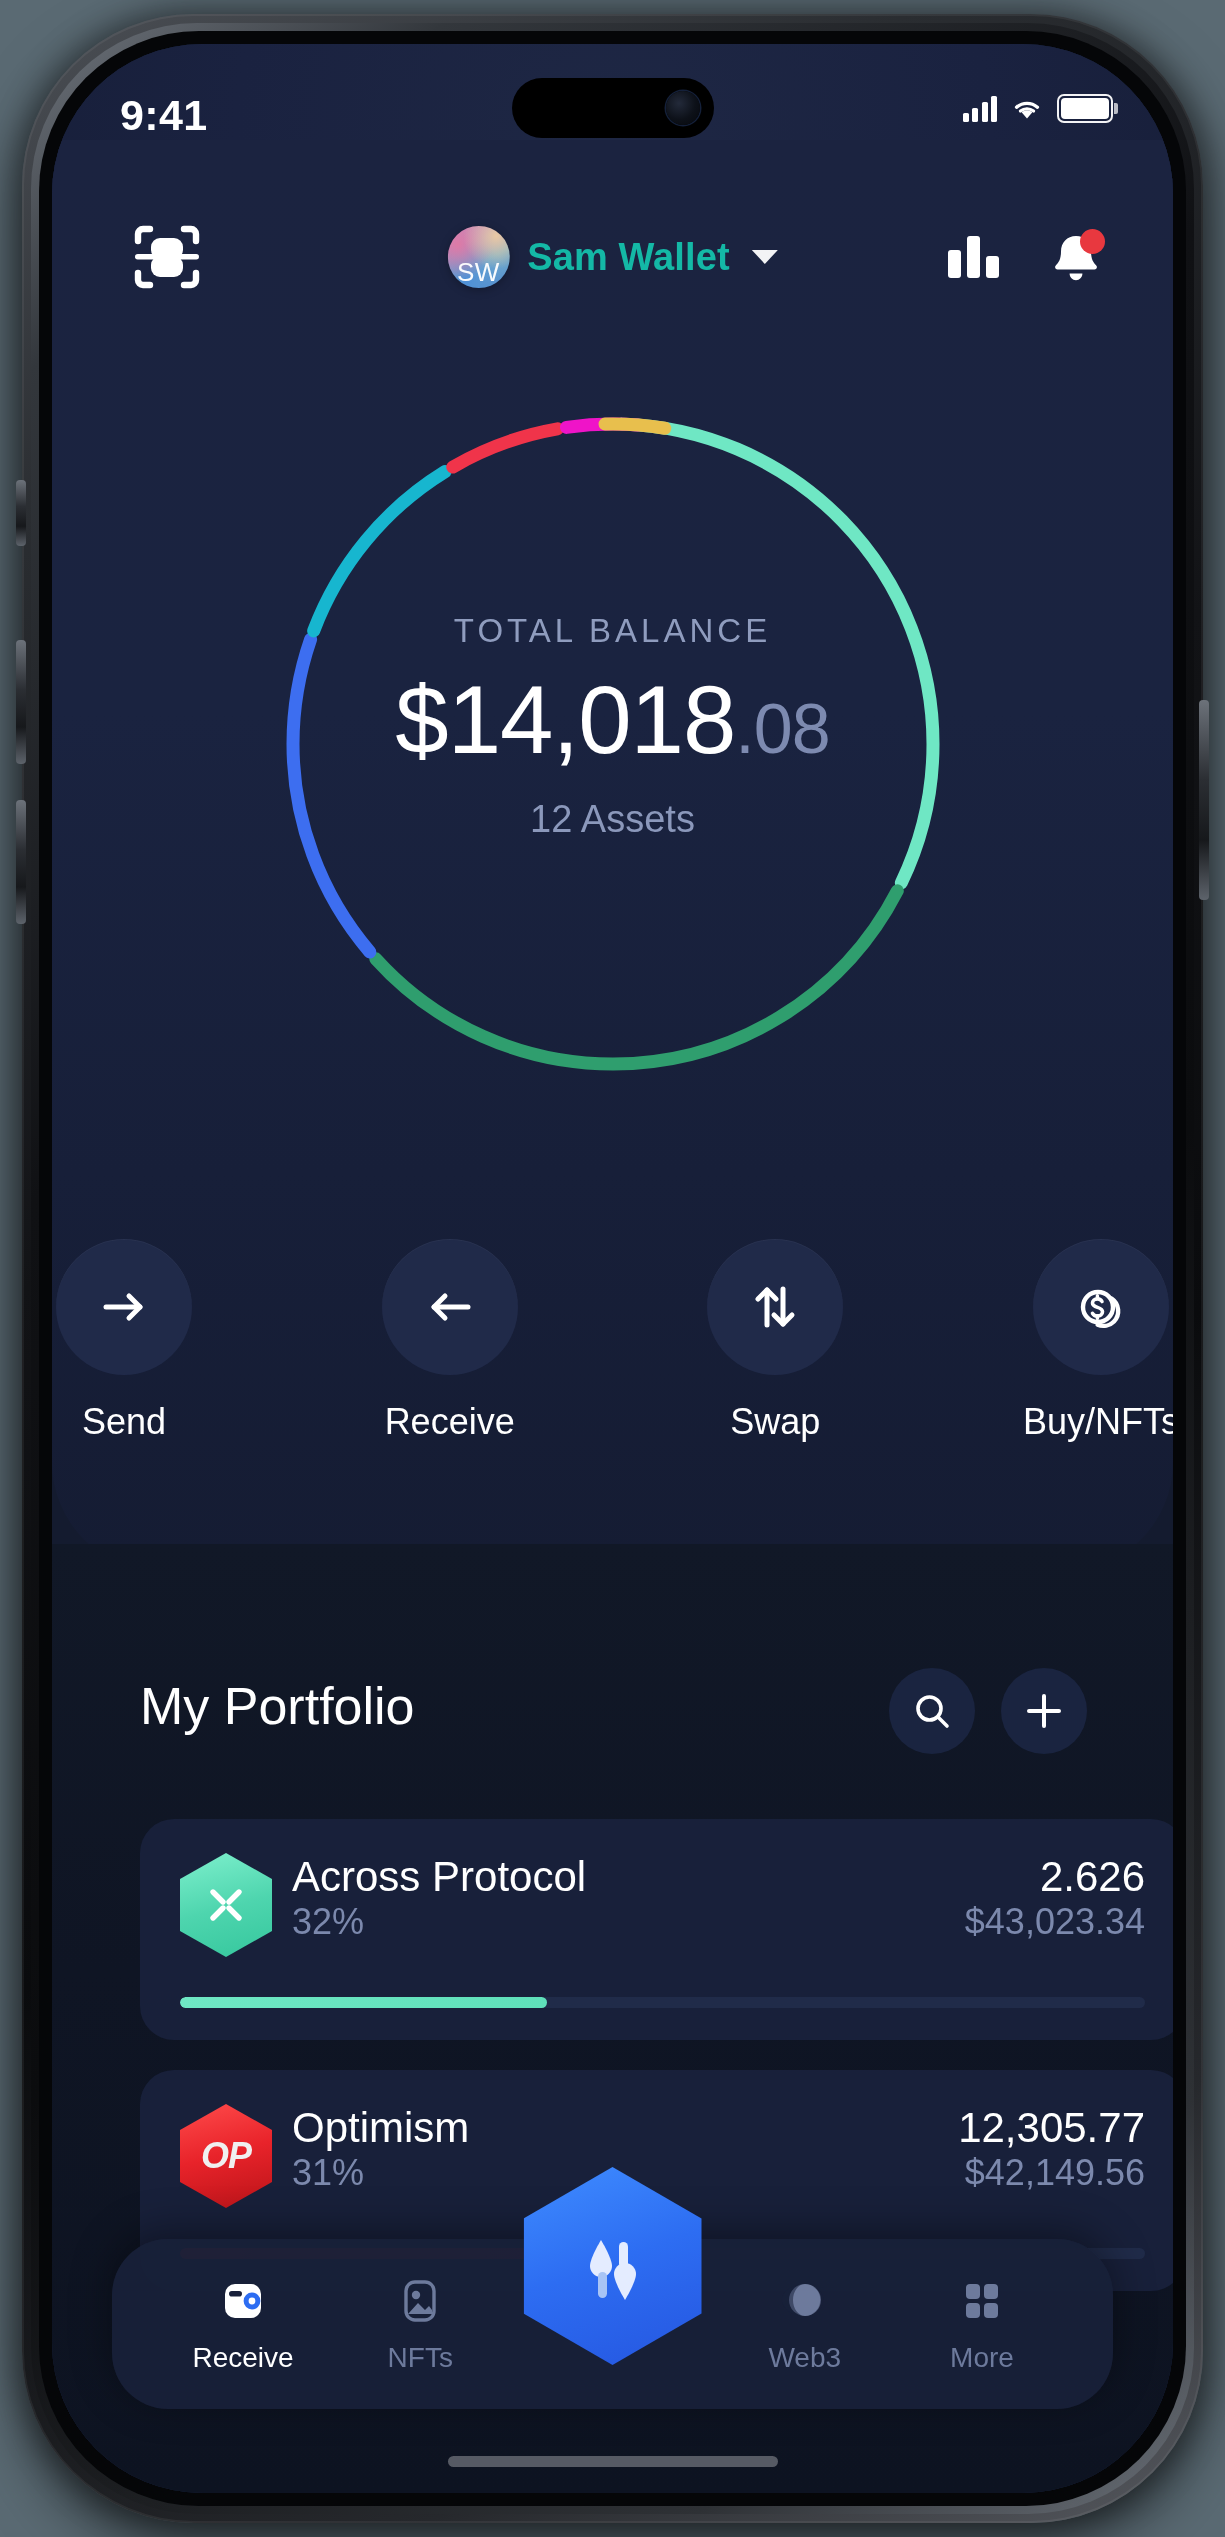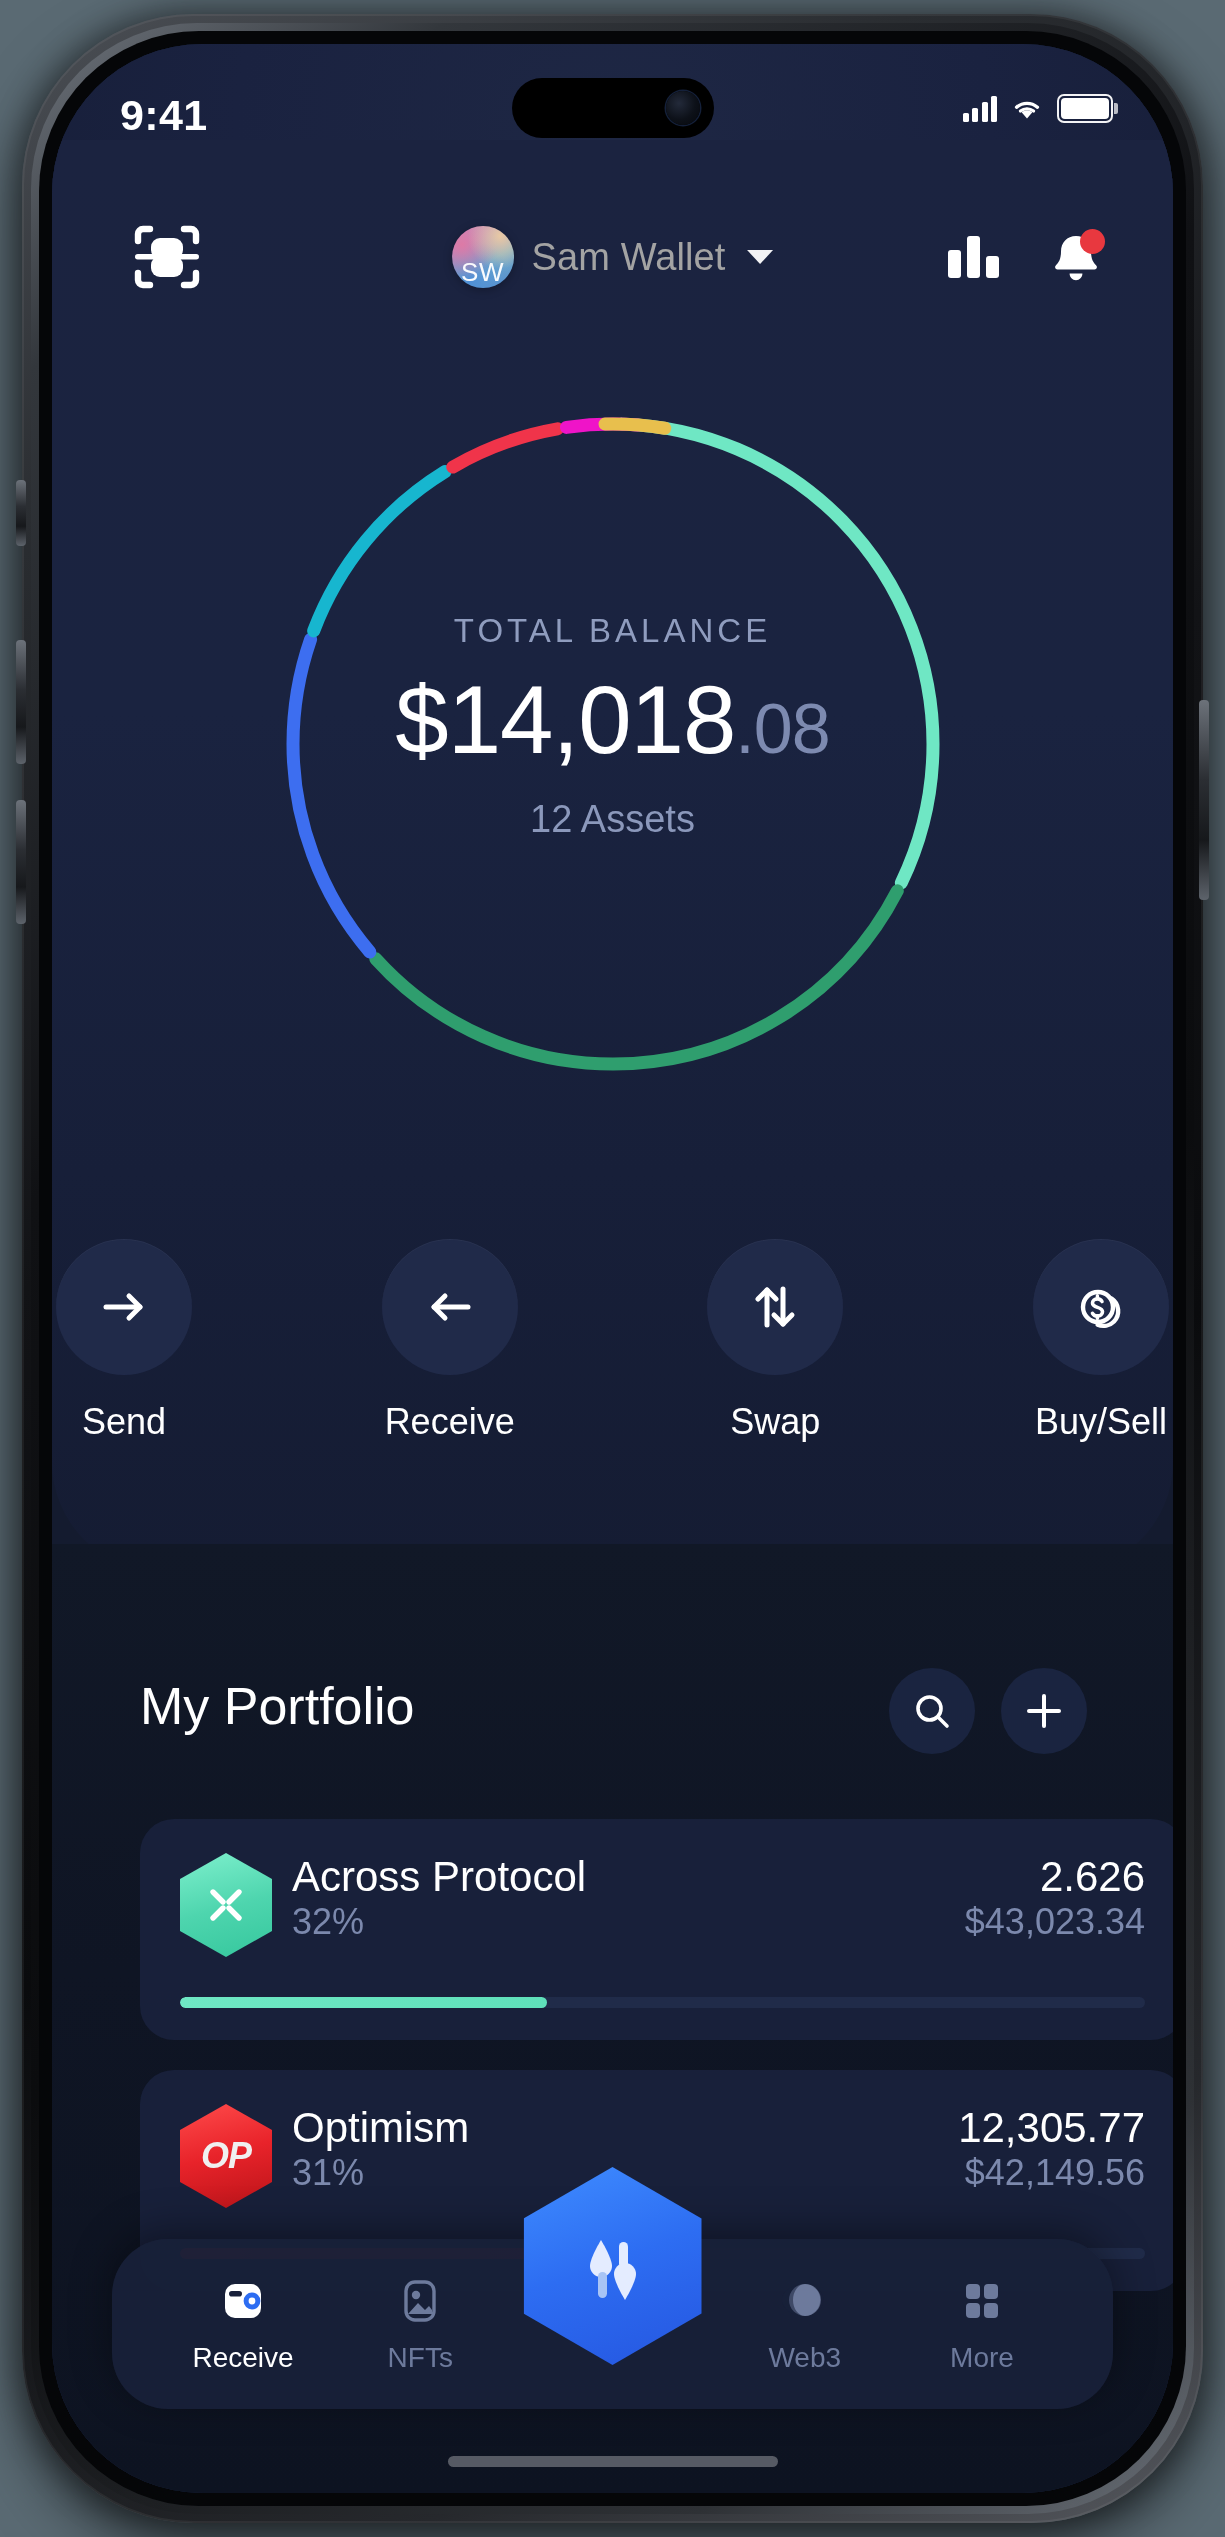--- a/index.html
+++ b/index.html
@@ -97,21 +97,21 @@
     width:62px;height:62px;border-radius:50%;position:relative;
     background:
       radial-gradient(circle at 78% 16%, #e9c9a4 0%, rgba(233,201,164,0) 46%),
       radial-gradient(circle at 16% 30%, #dd7aa6 0%, rgba(221,122,166,0) 52%),
       radial-gradient(circle at 30% 88%, #4e8fd6 0%, rgba(78,143,214,0) 58%),
       linear-gradient(150deg,#cf86b4 0%,#b88fc6 26%,#79b3cc 58%,#4e86cd 100%);
     display:flex;align-items:flex-end;justify-content:center;
     box-shadow:0 2px 10px rgba(0,0,0,.28);
   }
   .avatar span{color:#fff;font-size:26px;font-weight:500;letter-spacing:.5px;opacity:.96;}
-  .wallet-name{color:#a3a3a3;font-size:38px;font-weight:400;letter-spacing:.1px;}
+  .wallet-name{color:#14b8a6;font-size:38px;font-weight:700;letter-spacing:.1px;}
   .chev{width:0;height:0;border-left:13px solid transparent;border-right:13px solid transparent;border-top:14px solid #fff;margin-left:4px;opacity:.95;}
   .hdr-right{position:absolute;right:70px;top:16px;display:flex;align-items:center;gap:50px;height:74px;}
   .chart-icon{display:flex;align-items:flex-end;gap:6px;height:42px;}
   .chart-icon i{display:block;width:13px;background:#fff;border-radius:3px;}
   .chart-icon i:nth-child(1){height:28px;}
   .chart-icon i:nth-child(2){height:42px;}
   .chart-icon i:nth-child(3){height:22px;}
   .bell-wrap{position:relative;width:54px;height:54px;}
   .bell-dot{position:absolute;right:-2px;top:-1px;width:25px;height:25px;border-radius:50%;background:#e8383f;}
 
@@ -343,21 +343,21 @@
 
       <div class="action">
         <div class="action-circle">
           <svg width="64" height="64" viewBox="0 0 64 64">
             <path d="M44 32 a15 15 0 0 1 -15 15 a15 15 0 1 1 15 -15 Z" fill="none" stroke="#fff" stroke-width="4.4"></path>
             <path d="M33 26.5 a5 5 0 0 0 -4.5 -2.6 c-3 0-5 1.8-5 4.2 0 5.4 10 3.2 10 8.6 0 2.5-2.2 4.3-5.2 4.3 a5.3 5.3 0 0 1 -4.8 -2.7" fill="none" stroke="#fff" stroke-width="3.6" stroke-linecap="round"></path>
             <path d="M28.4 20.8 V23.6 M28.4 40.6 V43.6" stroke="#fff" stroke-width="3.4" stroke-linecap="round"></path>
             <path d="M42.6 23.6 a15 15 0 0 1 2.4 22.8 a15 15 0 0 1 -16.4 3.3" fill="none" stroke="#fff" stroke-width="4.4" stroke-linecap="round"></path>
           </svg>
         </div>
-        <div class="action-label">Buy/Sell</div>
+        <div class="action-label">Buy/NFTs</div>
       </div>
     </div>
 
     <div class="pf-head">
       <div class="pf-title">My Portfolio</div>
       <div class="pf-btns">
         <div class="pf-btn">
           <svg width="40" height="40" viewBox="0 0 40 40">
             <circle cx="17.5" cy="17.5" r="11.5" fill="none" stroke="#fff" stroke-width="3.6"></circle>
             <path d="M26 26 L35 35" stroke="#fff" stroke-width="3.6" stroke-linecap="round"></path>

